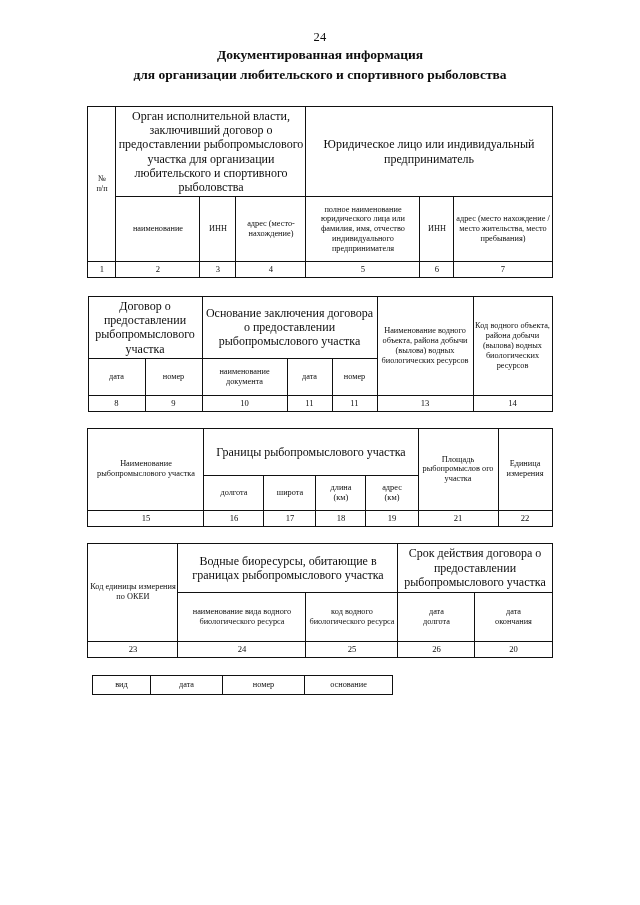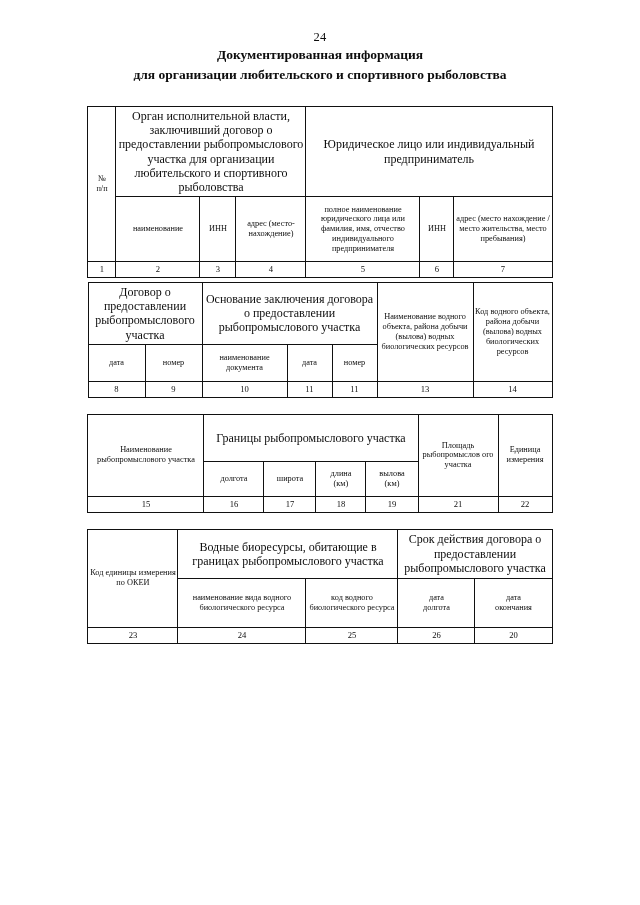--- a/index.html
+++ b/index.html
@@ -60,21 +60,21 @@
     hyphens: none;
   }
   td.numrow {
     height: 11px;
     padding: 0;
     font-size: 8.6px;
     line-height: 1;
   }
   td.grp { font-size: 12px; }
   .t1 { margin-top: 22px; }
-  .t2 { margin-top: 4px; border-radius: 25px; }
+  .t2 { margin-top: 18px; border-radius: 25px; }
   .t3 { margin-top: 16px; }
   .t4 { margin-top: 16px; }
   .t5 { margin-top: 17px; }
 </style>
 </head>
 <body>
 
 <div class="page">
 
   <div class="page-number">24</div>
@@ -183,21 +183,21 @@
           <td rowspan="2">Единица измерения</td>
         </tr>
         <tr>
           <td style="height:30px">долгота</td>
           <td>широта</td>
           <td>
             <div>длина</div>
             <div>(км)</div>
           </td>
           <td>
-            <div>вылова</div>
+            <div>адрес</div>
             <div>(км)</div>
           </td>
         </tr>
         <tr>
           <td class="numrow">15</td>
           <td class="numrow">16</td>
           <td class="numrow">17</td>
           <td class="numrow">18</td>
           <td class="numrow">19</td>
           <td class="numrow">21</td>
@@ -247,17 +247,23 @@
 
   <div class="tbl-wrap t5">
     <table class="grid" style="width:300px; margin-left:92px;">
       <colgroup>
         <col style="width:58px">
           <col style="width:72px">
           <col style="width:82px">
           <col style="width:88px">
       </colgroup>
       <tbody>
+        <tr>
+          <td style="height:14px">вид</td>
+          <td>дата</td>
+          <td>номер</td>
+          <td>основание</td>
+        </tr>
       </tbody>
     </table>
   </div>
 
 </div>
 
 </body></html>

